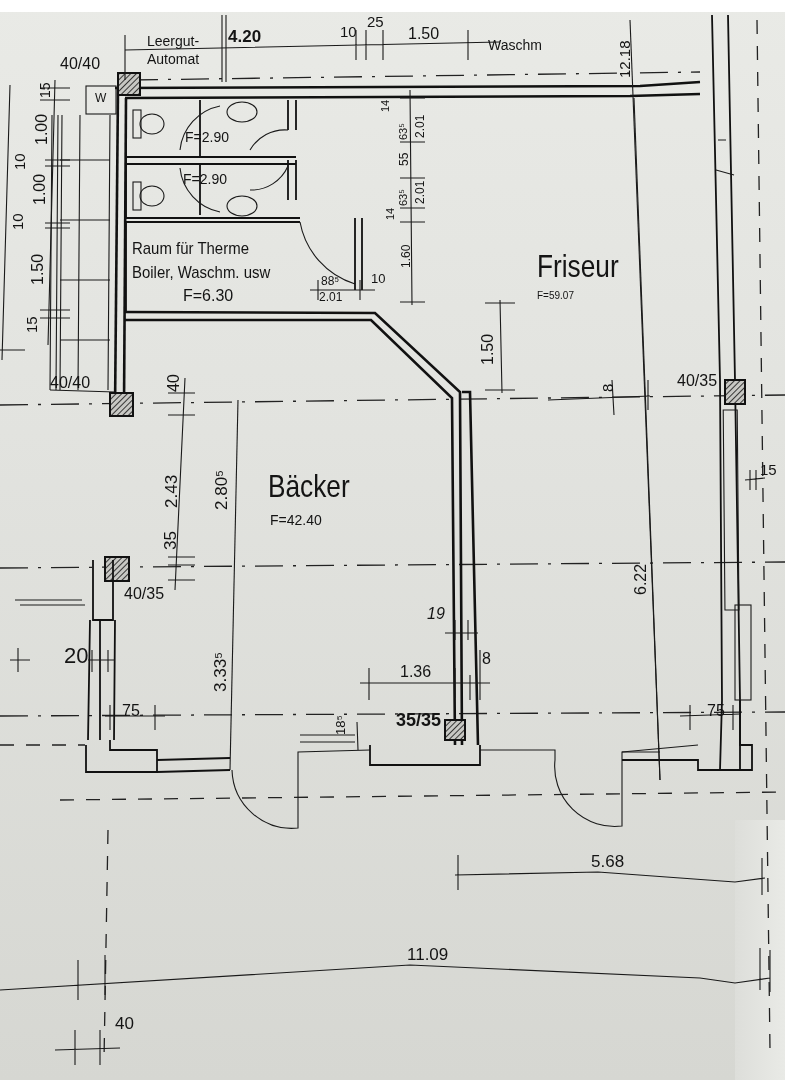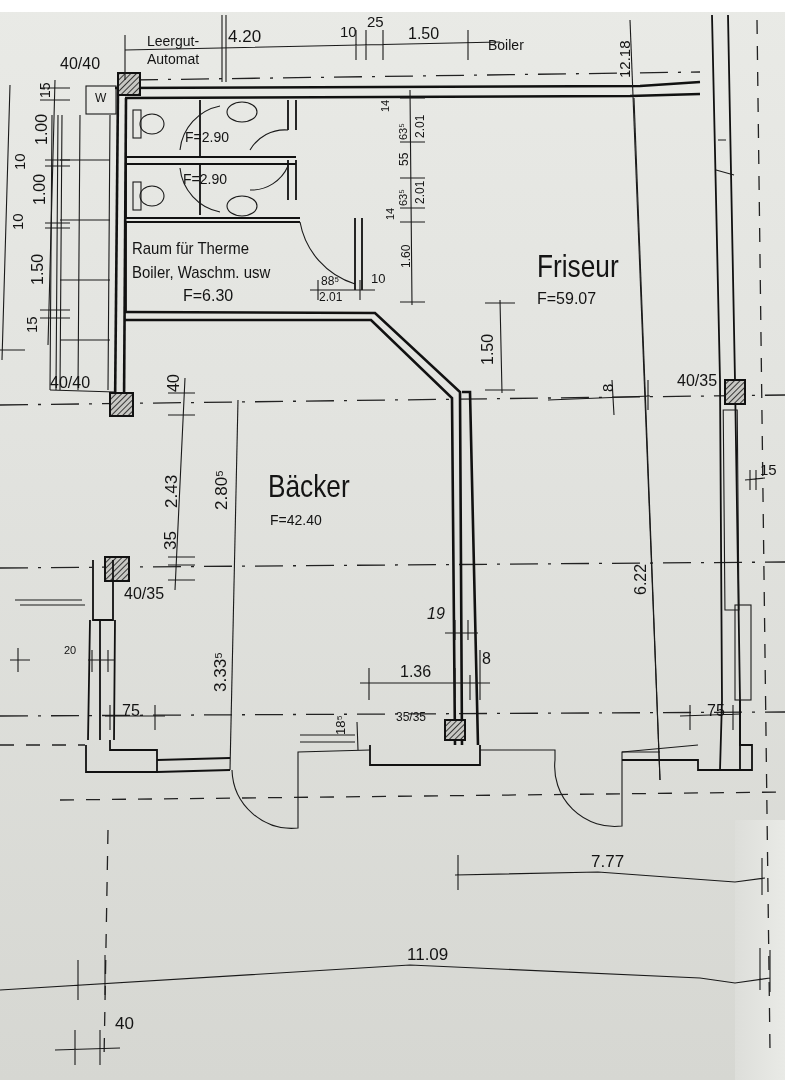--- a/index.html
+++ b/index.html
@@ -144,58 +144,58 @@
       <path class="dim" d="M360 683 L490 683 M369 668 L369 700 M455 668 L455 698 M470 675 L470 700 M480 650 L480 700"></path>
       <path class="dim" d="M445 633 L478 633 M455 620 L455 640 M468 620 L468 640"></path>
 
       <path class="dim" d="M455 875 L598 872 L735 882 L765 878 M458 855 L458 890 M762 858 L762 895"></path>
       <path class="dim" d="M0 990 L410 965 L700 978 L735 983 L770 978 M78 960 L78 1000 M105 955 L105 995 M760 948 L760 990 M770 950 L770 992"></path>
       <path class="dim" d="M55 1050 L120 1048 M75 1030 L75 1065 M100 1030 L100 1065"></path>
     </g>
   </svg>
 
   <div class="lbl" style="left:537px; top:250px; font-size:32px; transform:scaleX(0.82); transform-origin:left top;">Friseur</div>
-  <div class="lbl" style="left:537px; top:291px; font-size:16px;">F=59.07</div>
+  <div class="lbl" style="left:537px; top:291px; font-size:10px;">F=59.07</div>
 
   <div class="lbl" style="left:268px; top:470px; font-size:32px; transform:scaleX(0.82); transform-origin:left top;">Bäcker</div>
   <div class="lbl" style="left:270px; top:513px; font-size:14px;">F=42.40</div>
 
   <div class="lbl" style="left:185px; top:130px; font-size:14px;">F=2.90</div>
   <div class="lbl" style="left:183px; top:172px; font-size:14px;">F=2.90</div>
 
   <div class="lbl" style="left:132px; top:240px; font-size:17px; transform:scaleX(0.88); transform-origin:left top;">Raum für Therme</div>
   <div class="lbl" style="left:132px; top:264px; font-size:17px; transform:scaleX(0.88); transform-origin:left top;">Boiler, Waschm. usw</div>
   <div class="lbl" style="left:183px; top:288px; font-size:16px;">F=6.30</div>
 
   <div class="lbl" style="left:147px; top:34px; font-size:14px;">Leergut-</div>
   <div class="lbl" style="left:147px; top:52px; font-size:14px;">Automat</div>
-  <div class="lbl" style="left:488px; top:38px; font-size:14px;">Boiler</div>
+  <div class="lbl" style="left:488px; top:38px; font-size:14px;">Waschm</div>
   <div class="lbl" style="left:95px; top:92px; font-size:12px;">W</div>
 
   <div class="lbl" style="left:60px; top:56px; font-size:16px;">40/40</div>
   <div class="lbl" style="left:50px; top:375px; font-size:16px;">40/40</div>
   <div class="lbl" style="left:124px; top:586px; font-size:16px;">40/35</div>
   <div class="lbl" style="left:677px; top:373px; font-size:16px;">40/35</div>
-  <div class="lbl" style="left:396px; top:711px; font-size:12px;">35/35</div>
-
-  <div class="lbl" style="left:228px; top:28px; font-size:17px;">4.20</div>
+  <div class="lbl" style="left:396px; top:711px; font-size:18px;font-weight:bold;">35/35</div>
+
+  <div class="lbl" style="left:228px; top:28px; font-size:17px;font-weight:bold;">4.20</div>
   <div class="lbl" style="left:340px; top:24px; font-size:15px;">10</div>
   <div class="lbl" style="left:367px; top:14px; font-size:15px;">25</div>
   <div class="lbl" style="left:408px; top:26px; font-size:16px;">1.50</div>
   <div class="lbl" style="left:321px; top:275px; font-size:12px;">88⁵</div>
   <div class="lbl" style="left:319px; top:291px; font-size:12px;">2.01</div>
   <div class="lbl" style="left:371px; top:272px; font-size:13px;">10</div>
   <div class="lbl" style="left:760px; top:462px; font-size:15px;">15</div>
   <div class="lbl" style="left:707px; top:703px; font-size:16px;">75</div>
-  <div class="lbl" style="left:64px; top:645px; font-size:11px;">20</div>
+  <div class="lbl" style="left:64px; top:645px; font-size:22px;">20</div>
   <div class="lbl" style="left:122px; top:703px; font-size:16px;">75</div>
   <div class="lbl" style="left:400px; top:664px; font-size:16px;">1.36</div>
   <div class="lbl" style="left:427px; top:606px; font-size:16px;font-style:italic;">19</div>
   <div class="lbl" style="left:482px; top:651px; font-size:16px;">8</div>
-  <div class="lbl" style="left:591px; top:853px; font-size:17px;">7.77</div>
+  <div class="lbl" style="left:591px; top:853px; font-size:17px;">5.68</div>
   <div class="lbl" style="left:407px; top:946px; font-size:17px;">11.09</div>
   <div class="lbl" style="left:115px; top:1015px; font-size:17px;">40</div>
 
   <div class="lbl" style="left:617px; top:78px; font-size:15px; transform:rotate(-90deg); transform-origin:left top;">12.18</div>
 
   <div class="lbl" style="left:38px; top:98px; font-size:14px; transform:rotate(-90deg); transform-origin:left top;">15</div>
   <div class="lbl" style="left:34px; top:145px; font-size:16px; transform:rotate(-90deg); transform-origin:left top;">1.00</div>
   <div class="lbl" style="left:12px; top:170px; font-size:15px; transform:rotate(-90deg); transform-origin:left top;">10</div>
   <div class="lbl" style="left:32px; top:205px; font-size:16px; transform:rotate(-90deg); transform-origin:left top;">1.00</div>
   <div class="lbl" style="left:10px; top:230px; font-size:15px; transform:rotate(-90deg); transform-origin:left top;">10</div>

